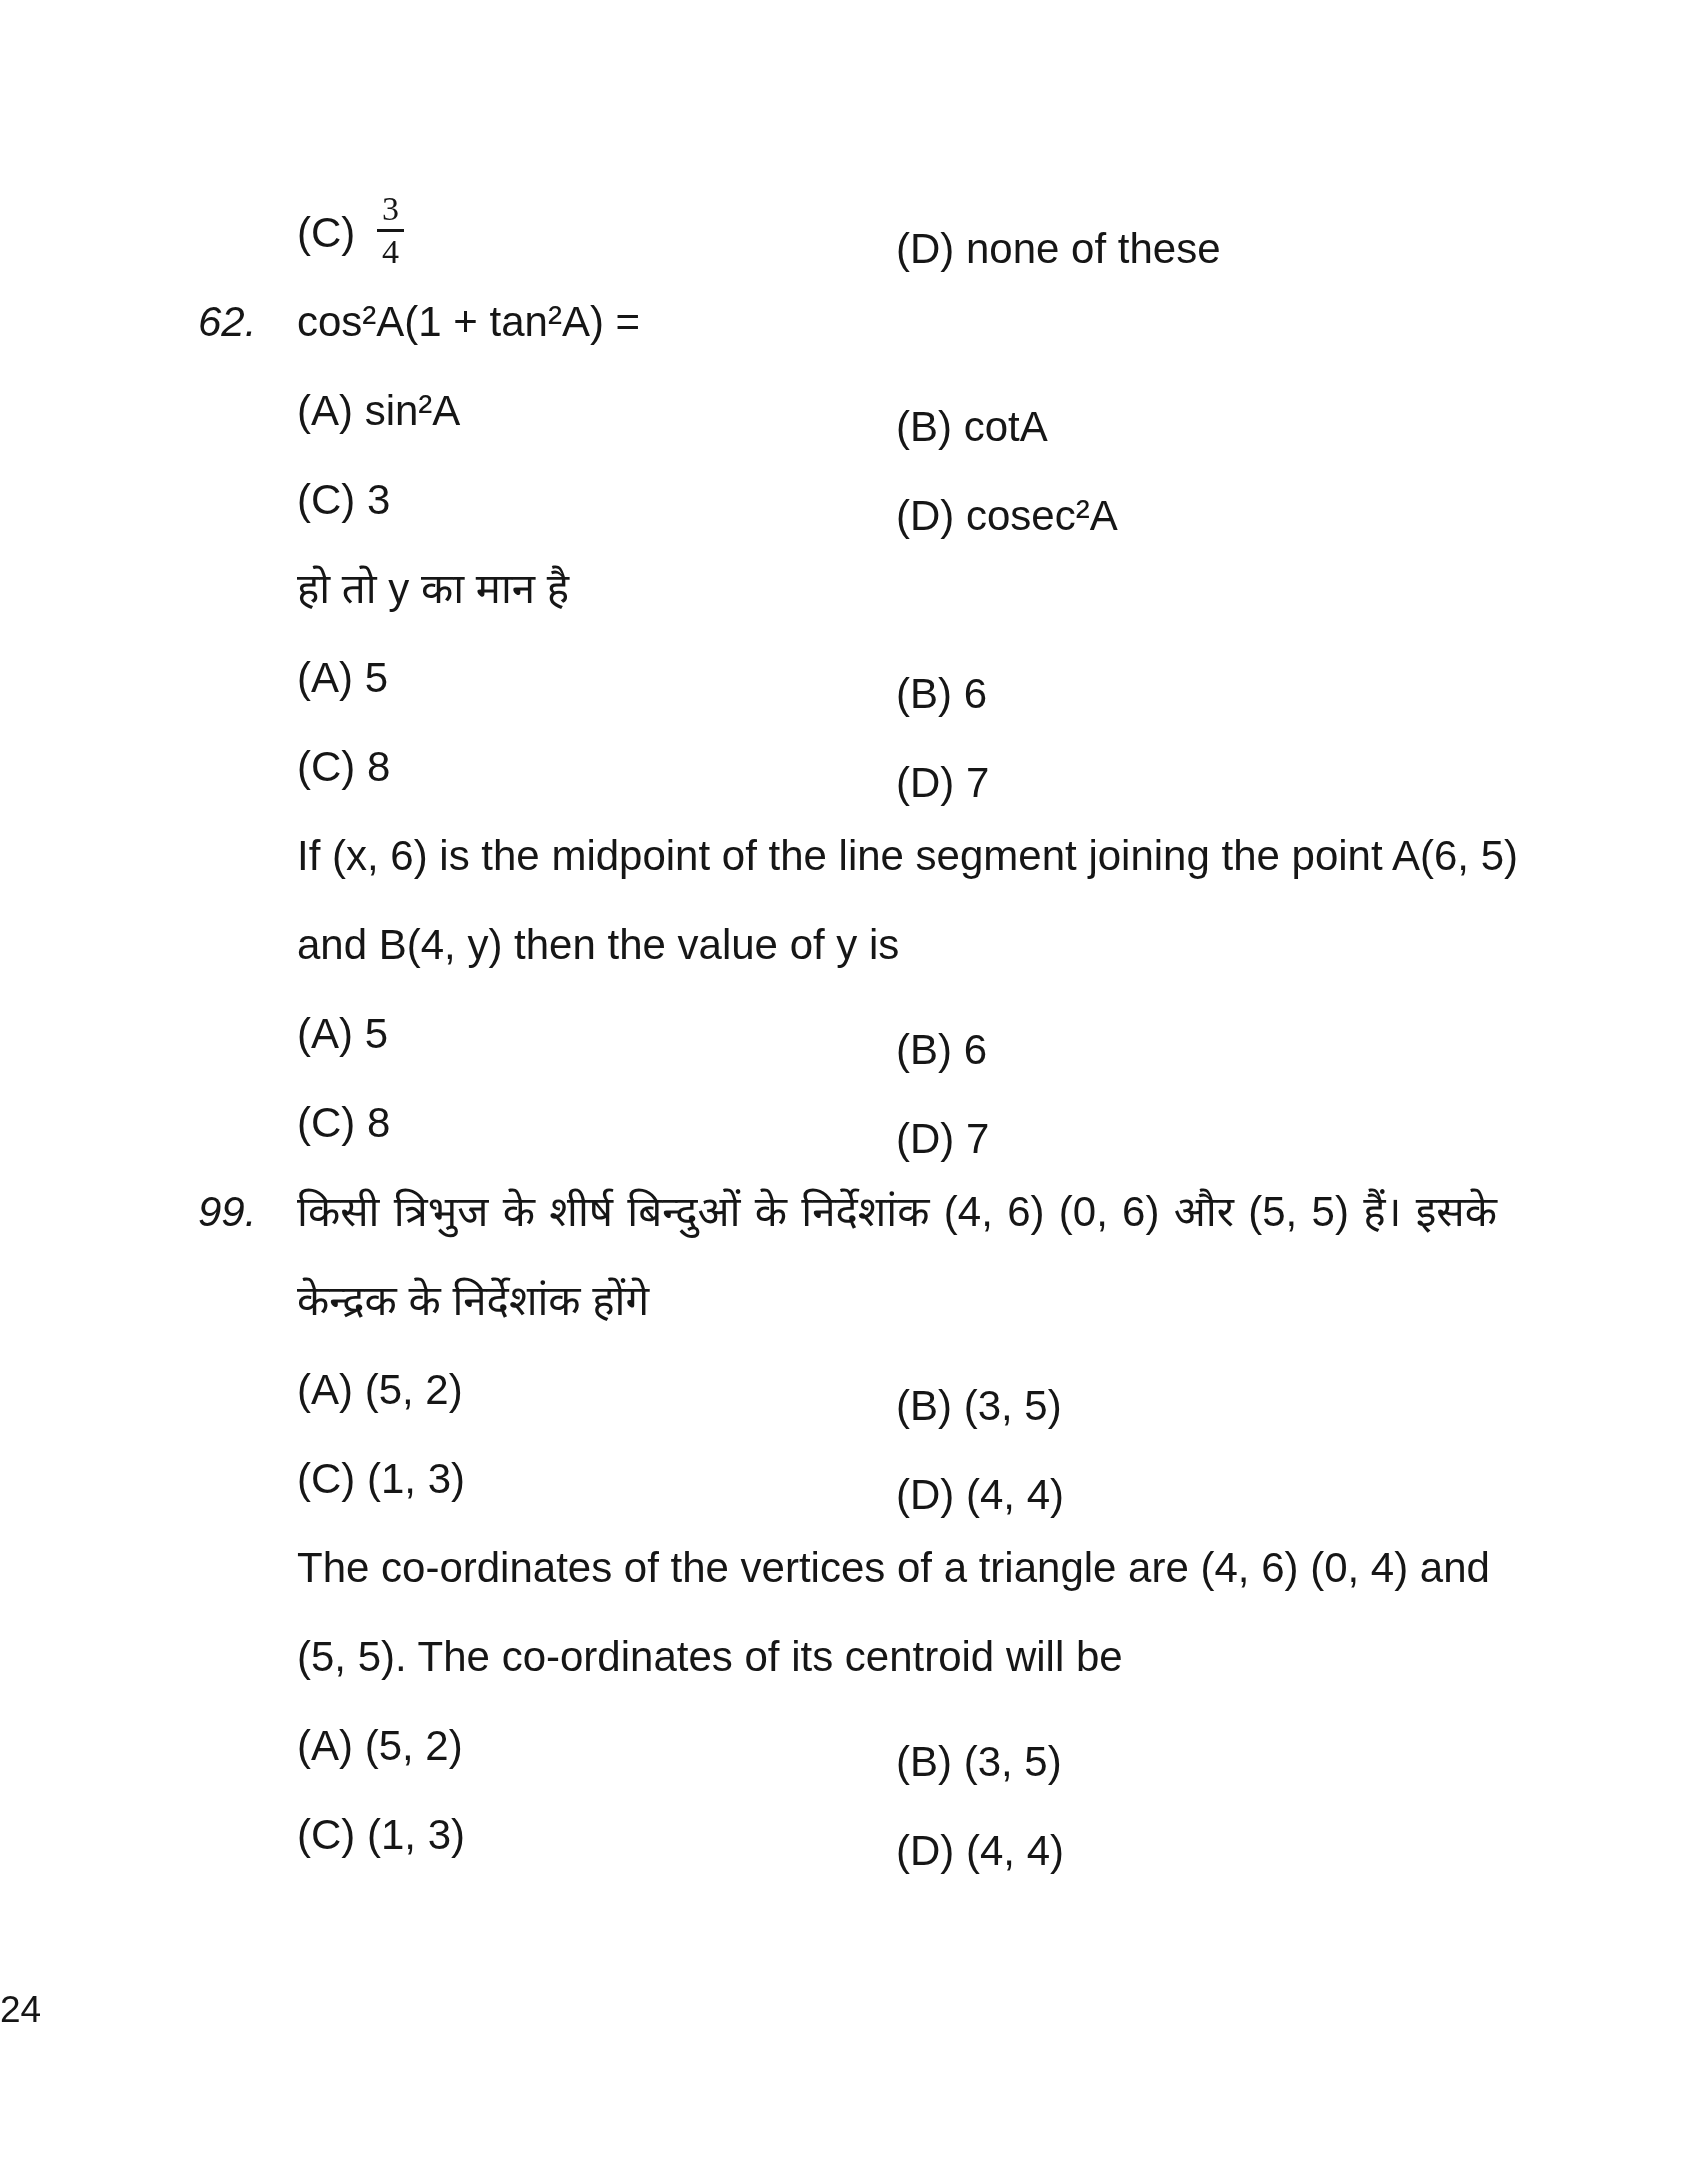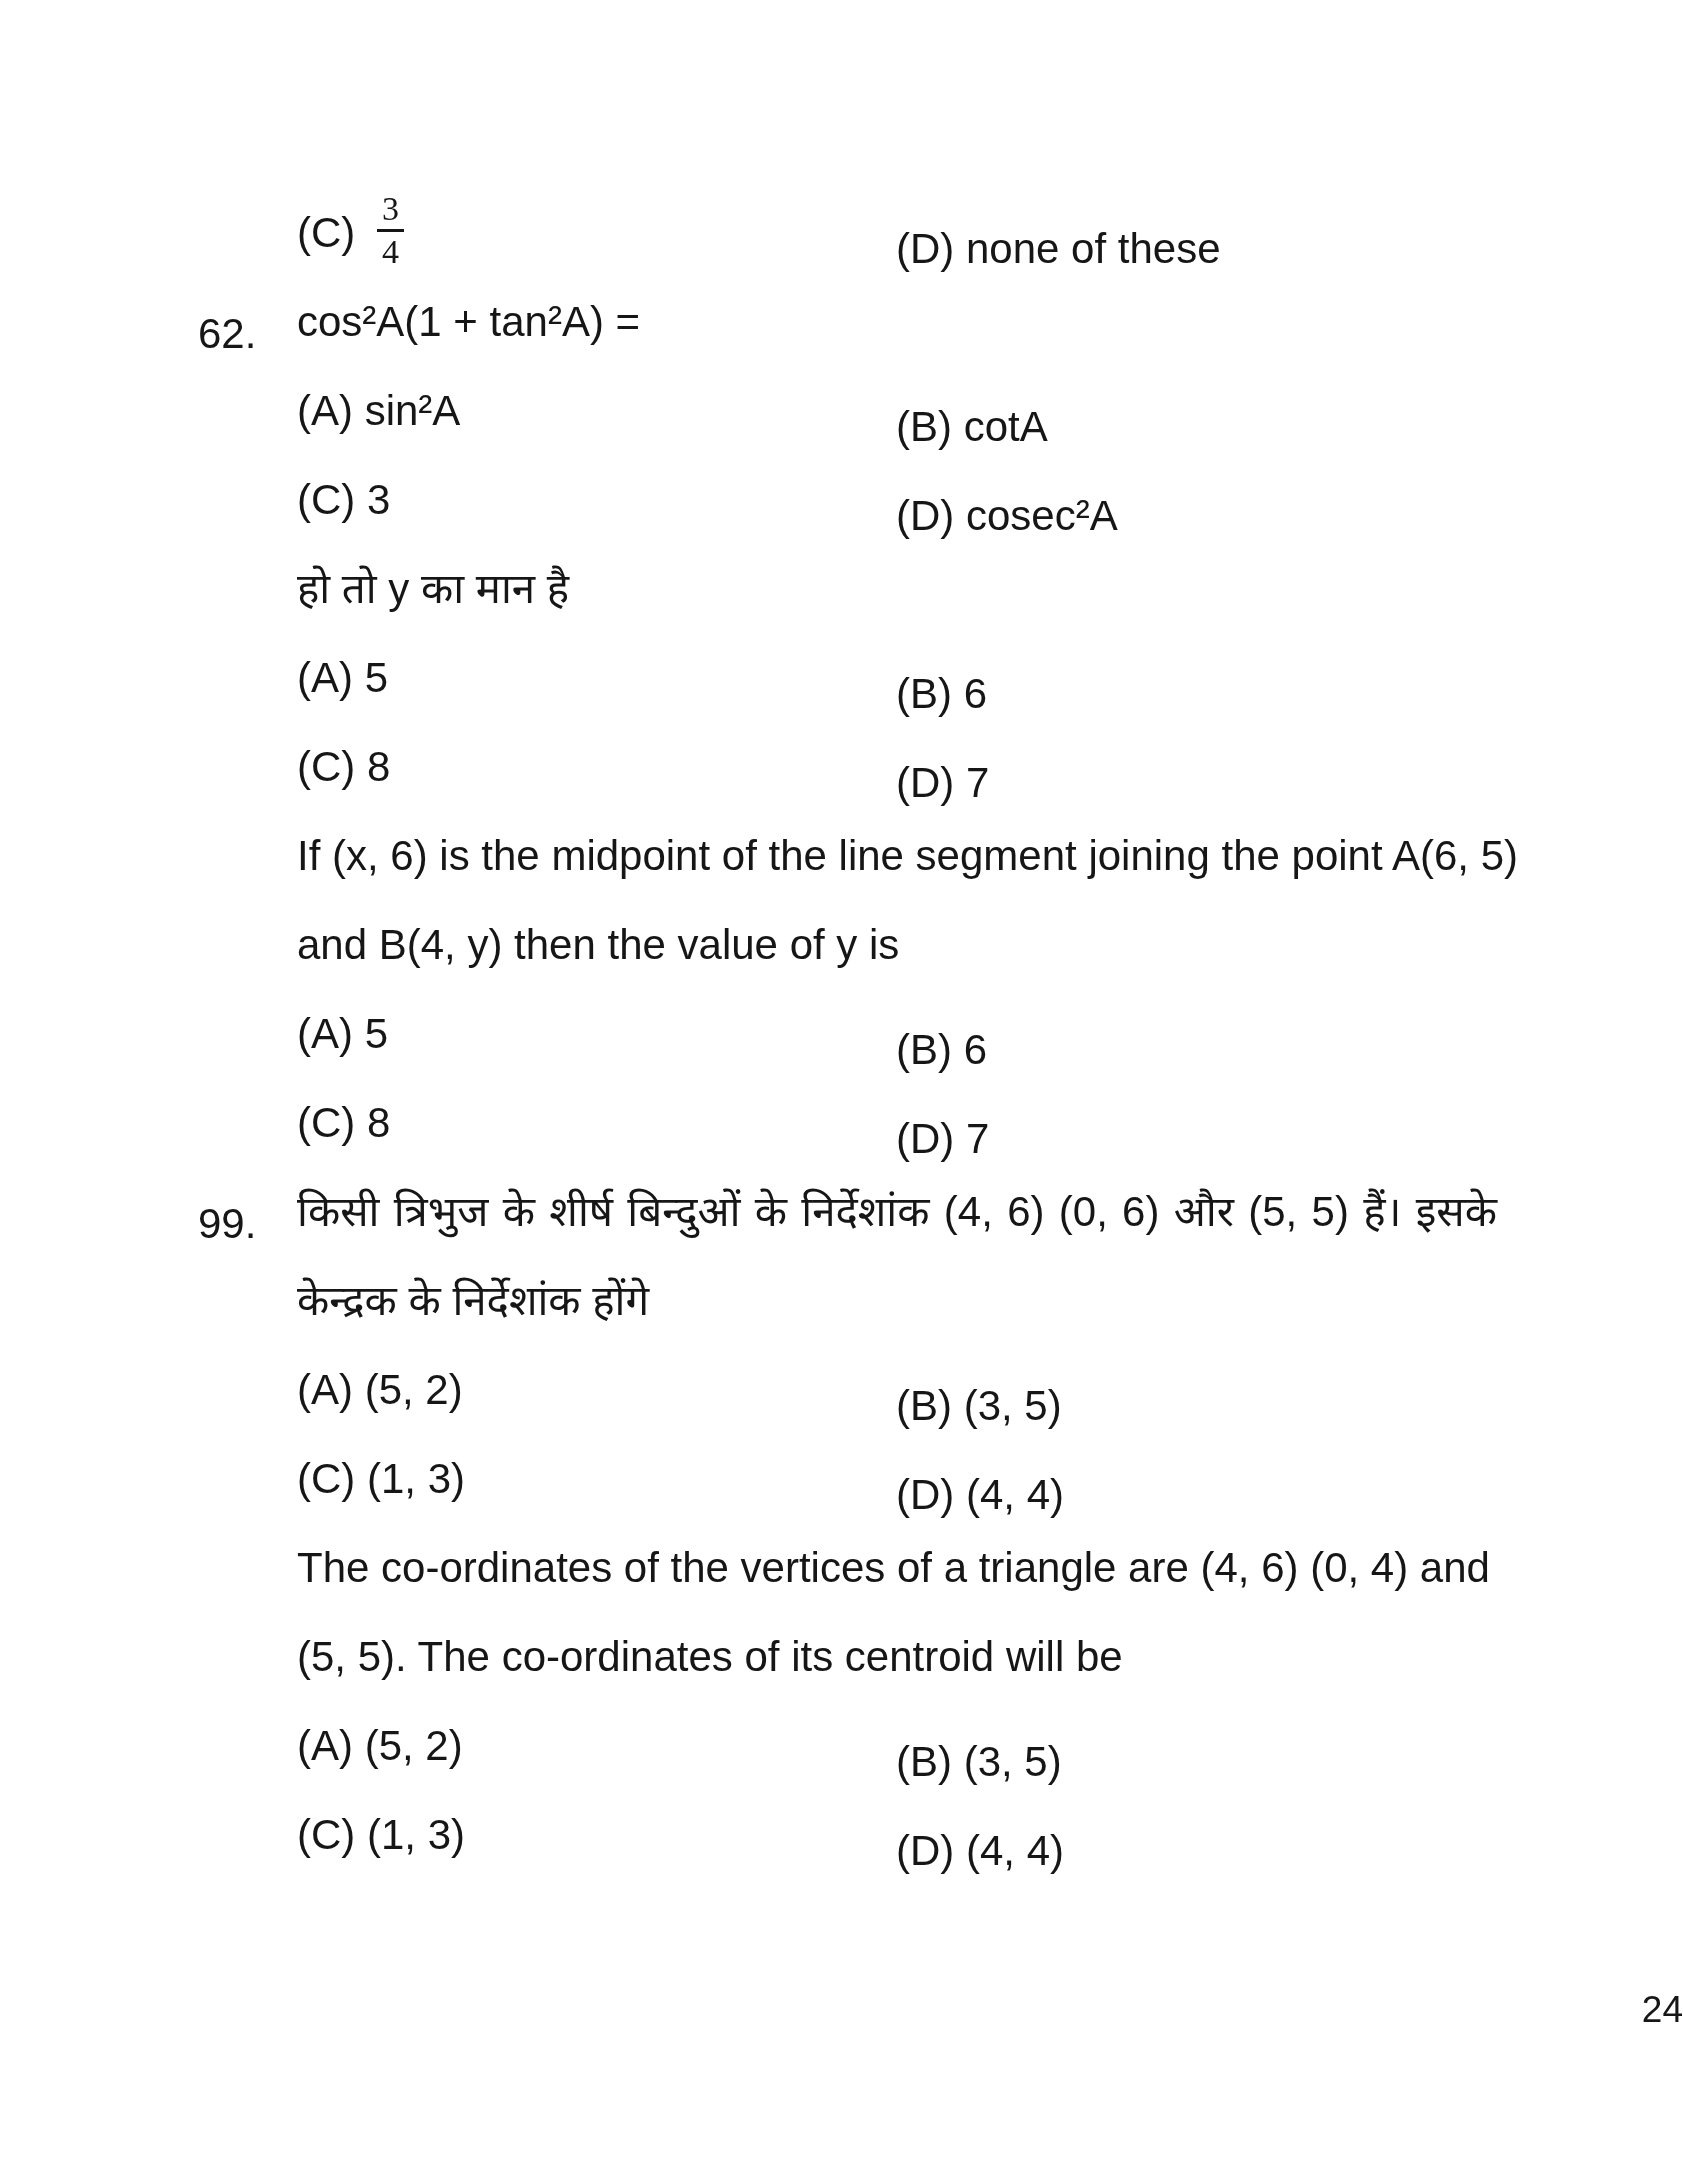--- a/index.html
+++ b/index.html
@@ -8,21 +8,21 @@
     width: 1683px;
     height: 2178px;
     background: #ffffff;
     color: #161616;
     font-family: "Liberation Sans", "DejaVu Sans", sans-serif;
     font-size: 42px;
     overflow: hidden;
   }
   .content { position: absolute; top: 188px; left: 0; right: 0; }
   .row { position: relative; height: 89px; line-height: 89px; white-space: nowrap; }
-  .qnum  { position: absolute; left: 198px; top: 12px; }
+  .qnum  { position: absolute; left: 198px; top: 0; font-style: italic; }
   .col-a { position: absolute; left: 297px; top: 0; }
   .col-b { position: absolute; left: 896px; top: 16px; }
   .textline { margin-left: 297px; }
   .justline {
     margin-left: 297px;
     width: 1200px;
     text-align: justify;
     text-align-last: justify;
     white-space: normal;
   }
@@ -36,21 +36,21 @@
     font-size: 34px;
     line-height: 1.12;
   }
   .frac .fnum { display: block; border-bottom: 3px solid #161616; padding: 0 5px 1px 5px; }
   .frac .fden { display: block; padding-top: 1px; }
   .page-number {
     position: absolute;
     top: 1988px;
     left: 0;
     width: 100%;
-    text-align: right;
+    text-align: left;
     font-size: 37px;
     line-height: 1.2;
   }
 </style>
 </head>
 <body>
 
 <div class="page">
   <div class="content">
 

